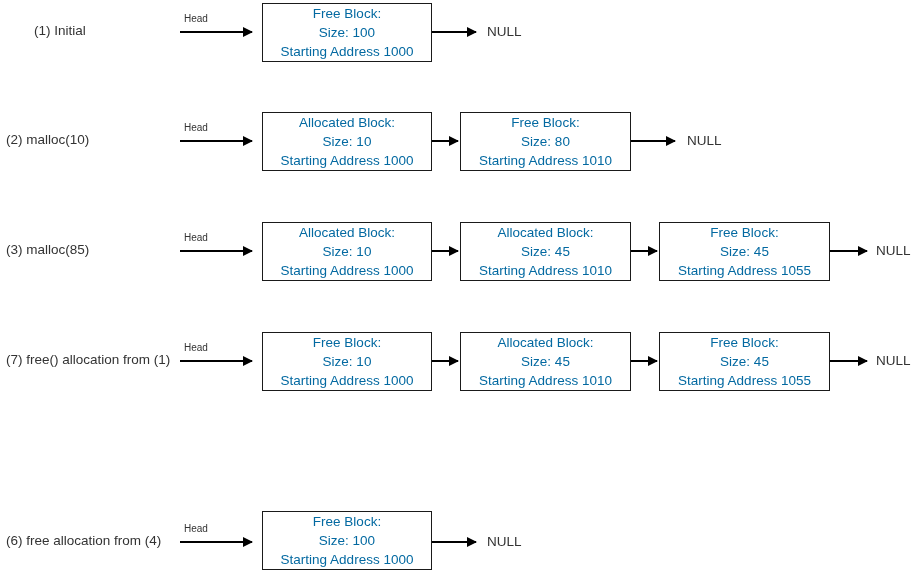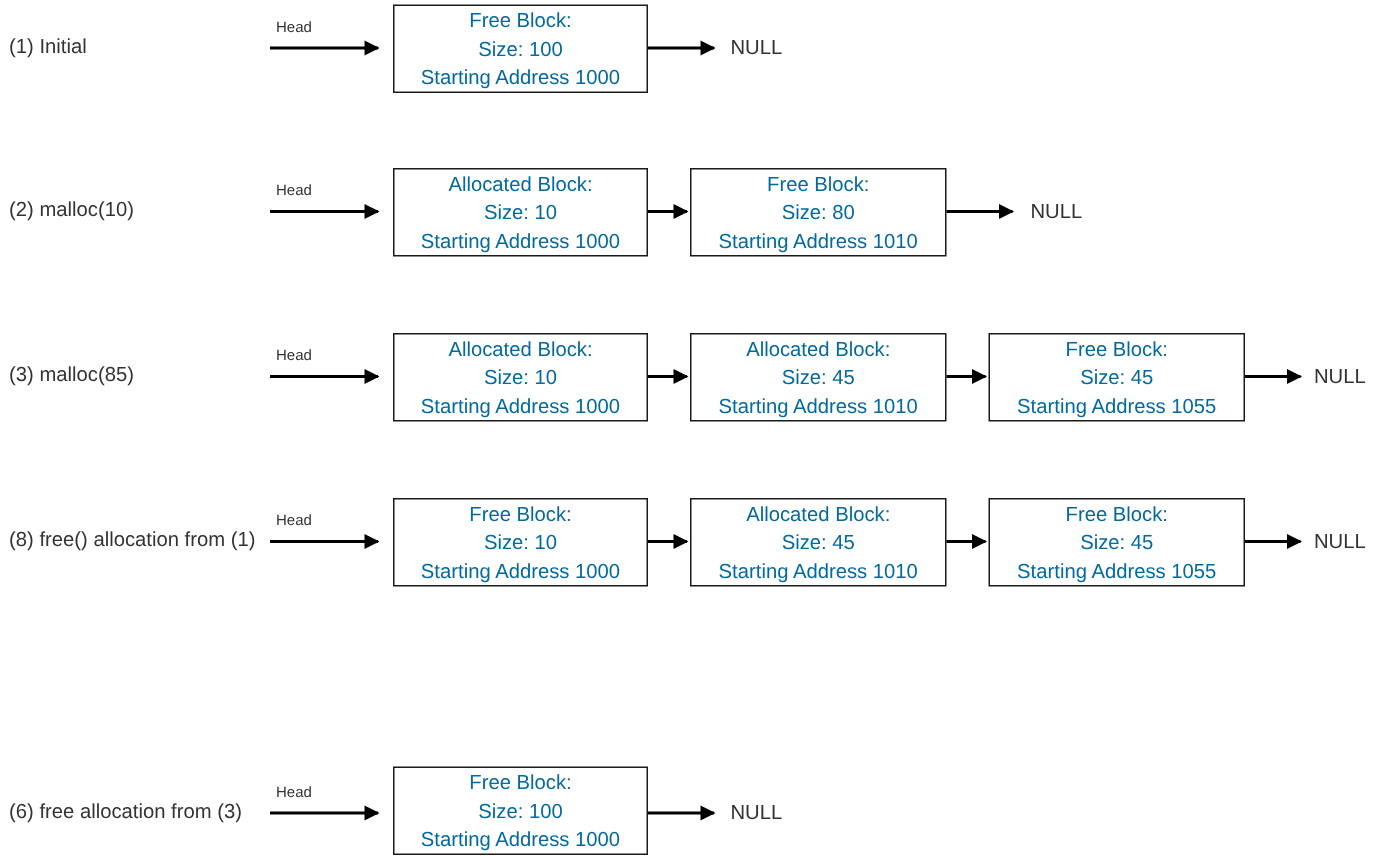--- a/index.html
+++ b/index.html
@@ -95,21 +95,21 @@
     border-bottom: 5px solid transparent;
     border-left: 10px solid #000000;
   }
 </style>
 </head>
 <body>
 
 <div class="canvas">
 
   <div class="row" style="top:0px;height:90px;">
-    <div class="step-label" style="top:23px;">(1) Initial</div>
+    <div class="step-label" style="top:23px;margin-left:28px;">(1) Initial</div>
     <div class="head-label" style="left:184px;top:11px;">Head</div>
     <div class="arrow" style="left:180px;top:31px;width:72px;"></div>
 
     <div class="block" style="left:262px;top:3px;width:170px;height:59px;">
       <div class="line">Free Block:</div>
       <div class="line">Size: 100</div>
       <div class="line">Starting Address 1000</div>
     </div>
 
     <div class="arrow" style="left:432px;top:31px;width:44px;"></div>
@@ -164,21 +164,21 @@
       <div class="line">Free Block:</div>
       <div class="line">Size: 45</div>
       <div class="line">Starting Address 1055</div>
     </div>
 
     <div class="arrow" style="left:830px;top:32px;width:37px;"></div>
     <div class="null-label" style="left:876px;top:25px;">NULL</div>
   </div>
 
   <div class="row" style="top:328px;height:90px;">
-    <div class="step-label" style="top:24px;">(8) free() allocation from (1)</div>
+    <div class="step-label" style="top:24px;">(7) free() allocation from (1)</div>
     <div class="head-label" style="left:184px;top:12px;">Head</div>
     <div class="arrow" style="left:180px;top:32px;width:72px;"></div>
 
     <div class="block" style="left:262px;top:4px;width:170px;height:59px;">
       <div class="line">Free Block:</div>
       <div class="line">Size: 10</div>
       <div class="line">Starting Address 1000</div>
     </div>
 
     <div class="arrow" style="left:432px;top:32px;width:26px;"></div>
@@ -196,21 +196,21 @@
       <div class="line">Size: 45</div>
       <div class="line">Starting Address 1055</div>
     </div>
 
     <div class="arrow" style="left:830px;top:32px;width:37px;"></div>
     <div class="null-label" style="left:876px;top:25px;">NULL</div>
   </div>
 
 
   <div class="row" style="top:508px;height:63px;">
-    <div class="step-label" style="top:25px;">(6) free allocation from (3)</div>
+    <div class="step-label" style="top:25px;">(6) free allocation from (4)</div>
     <div class="head-label" style="left:184px;top:13px;">Head</div>
     <div class="arrow" style="left:180px;top:33px;width:72px;"></div>
 
     <div class="block" style="left:262px;top:3px;width:170px;height:59px;">
       <div class="line">Free Block:</div>
       <div class="line">Size: 100</div>
       <div class="line">Starting Address 1000</div>
     </div>
 
     <div class="arrow" style="left:432px;top:33px;width:44px;"></div>

